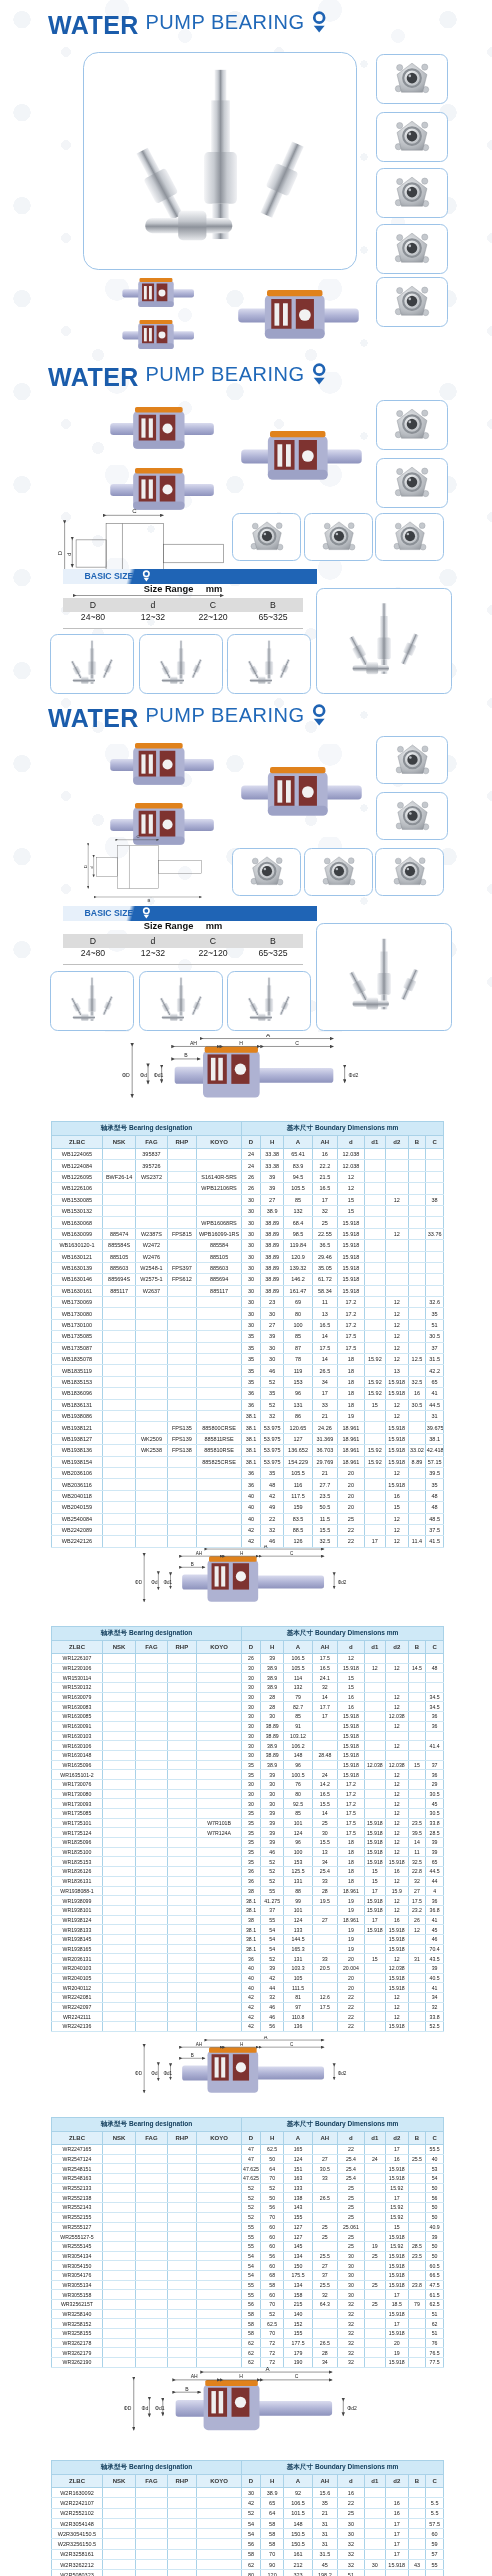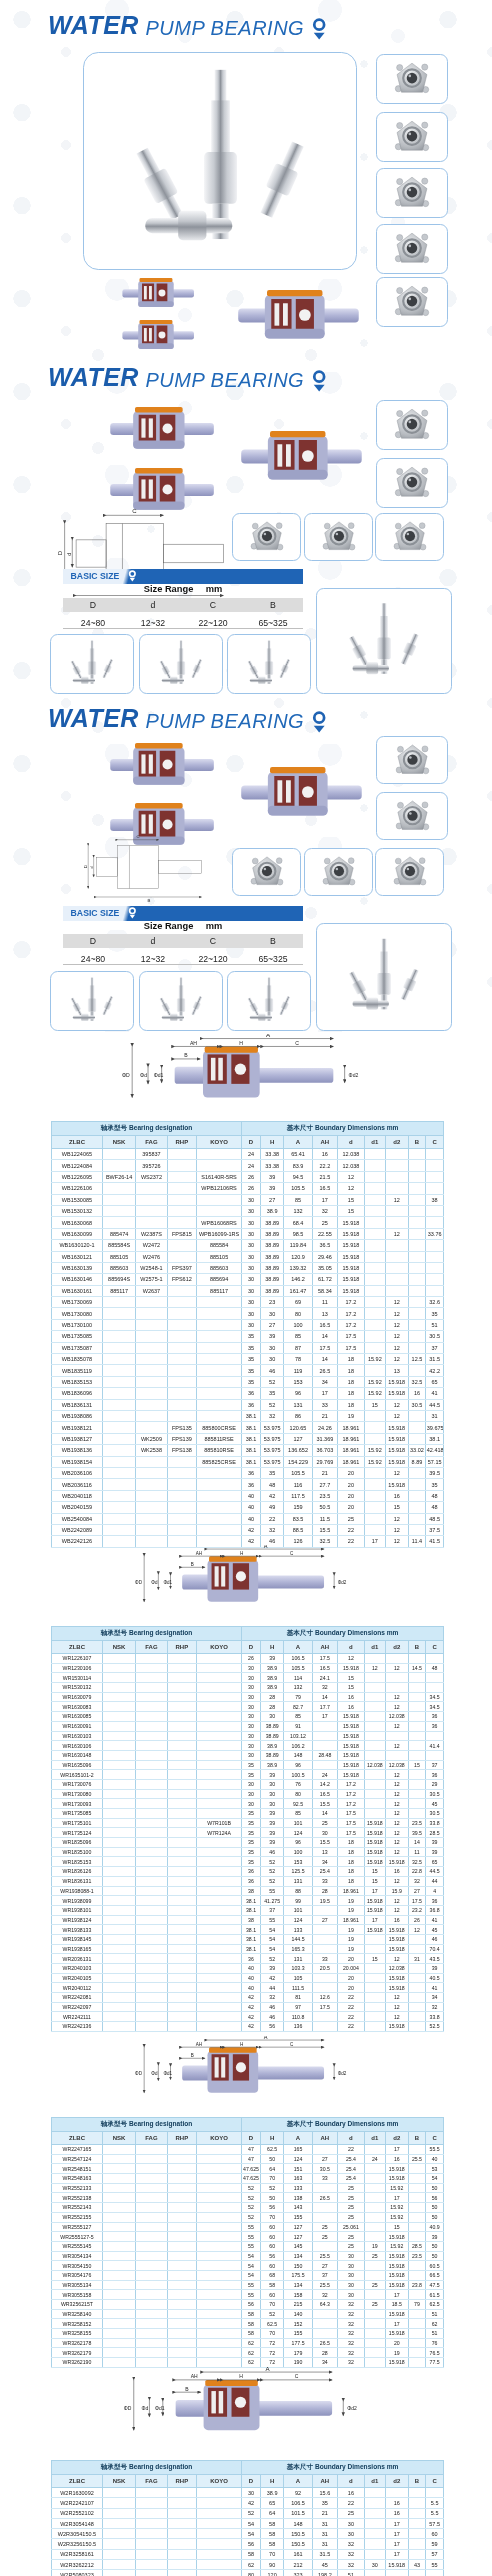--- a/index.html
+++ b/index.html
@@ -9,37 +9,37 @@
   .dotbg{left:0;top:0;width:492px;height:1032px;opacity:.55;
     background-image:
       radial-gradient(circle 8.7px at 22px 19.7px,#e9edf3 98%,transparent),
       radial-gradient(circle 4.9px at 66px 52px,#eaeef4 98%,transparent),
       radial-gradient(circle 12px at 117px 9.8px,#eef1f6 98%,transparent),
       radial-gradient(circle 3.8px at 151px 64px,#e9edf3 98%,transparent),
       radial-gradient(circle 7px at 185px 36px,#eef1f6 98%,transparent),
       radial-gradient(circle 6px at 98px 76px,#eaeef4 98%,transparent);
     background-size:213px 93px;background-repeat:repeat;}
   
-  .hdr{display:flex;align-items:flex-end;gap:6.6px;white-space:nowrap;font-style:italic;}
+  .hdr{display:flex;align-items:flex-start;gap:6.6px;white-space:nowrap;}
   .hdr .w{font-size:25px;font-weight:800;letter-spacing:0.5px;color:#1a5cab;}
   .hdr .r{font-size:20px;font-weight:400;letter-spacing:0.5px;color:#2068b8;}
   
   .pbox{border:1.1px solid #9cc3e8;border-radius:7.6px;background:#fff;
         display:flex;align-items:center;justify-content:center;overflow:hidden;}
   .pbox.big{border-radius:15.3px;}
   
   .bsbar{height:14.7px;display:flex;align-items:center;
-     background:linear-gradient(105deg,#e7f0fa 0 26%,#1f64b5 28% 100%);}
+     background:linear-gradient(105deg,#e7f0fa 0 26%,#1f64b5 28% 100%);padding-left:14px;}
   .bsbar .lbl{color:#1f64b5;font-weight:700;font-size:8.7px;padding-left:7.6px;width:24%;}
   .sizetitle{font-size:9.3px;color:#111;text-align:center;font-weight:600;}
   .sizetitle .unit{font-weight:700;margin-left:9.8px;}
   .sizehead{background:#dcdcdc;display:flex;}
   .sizehead span,.sizevals span{flex:1;text-align:center;font-size:8.7px;color:#222;}
   .sizehead{height:14px;align-items:center;}
-  .sizevals{display:flex;height:16.4px;align-items:flex-end;border-bottom:0.5px solid #bfbfbf;}
+  .sizevals{display:flex;height:16.4px;align-items:flex-start;border-bottom:0.5px solid #bfbfbf;}
   
   .tblwrap{background:#fff;}
   .btable{width:100%;border-collapse:collapse;table-layout:fixed;background:#fff;
           border-bottom:1.6px solid #2f7cc0;}
   .btable th,.btable td{border:0.5px solid #a9d2e8;text-align:center;overflow:hidden;
           white-space:nowrap;padding:0 0.5px;color:#222;}
   .btable thead tr.grp th{background:#cfe9f7;font-size:6.6px;height:13px;color:#16405e;font-weight:600;}
   .btable thead tr.cols th{background:#dff0fa;font-size:6px;height:12px;font-weight:600;color:#333;}
   .btable tbody td{font-size:5.5px;border-top:0.5px solid #cfe7f4;border-bottom:0.5px solid #cfe7f4;}
   .t1 tbody td{height:10.4px;}

